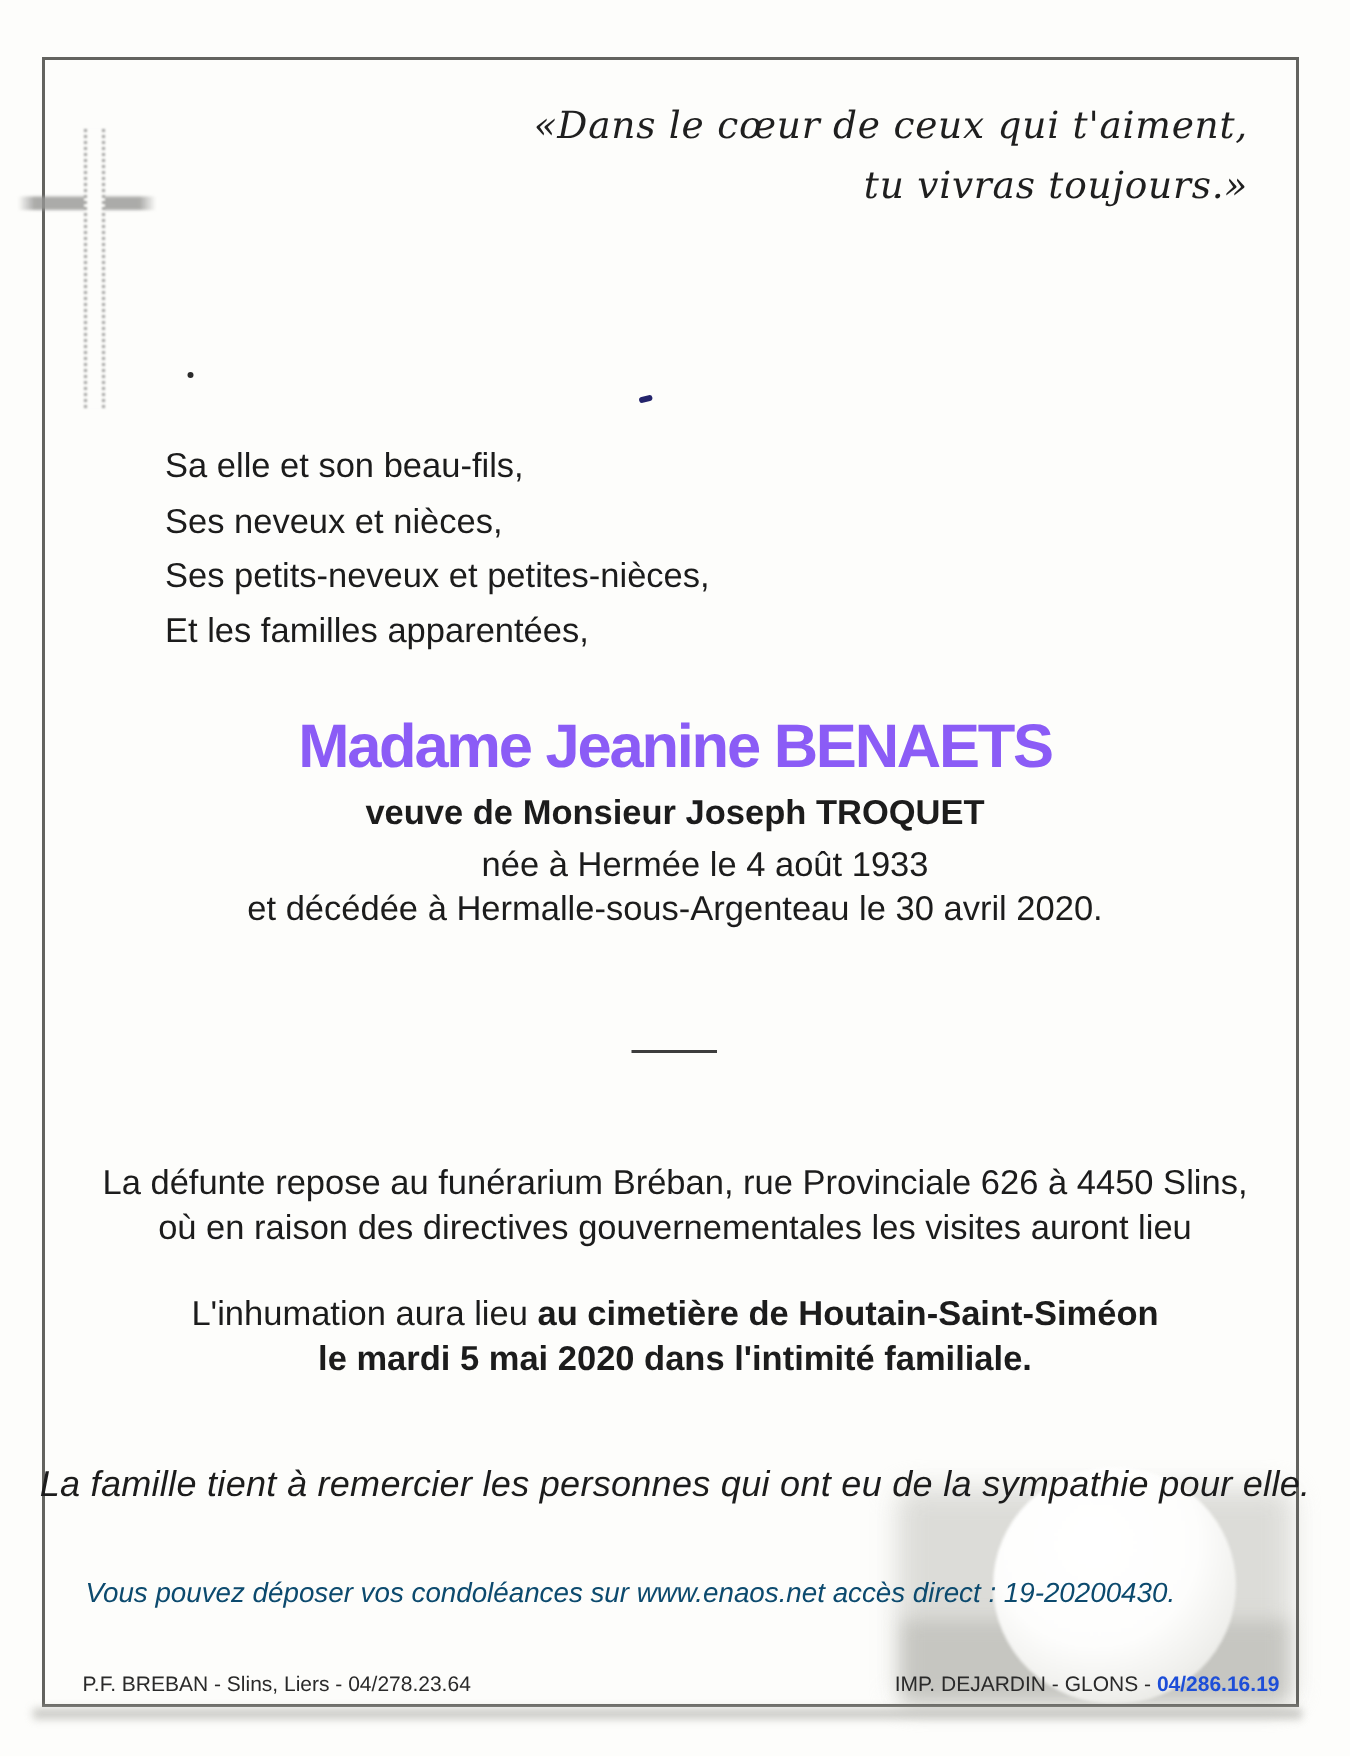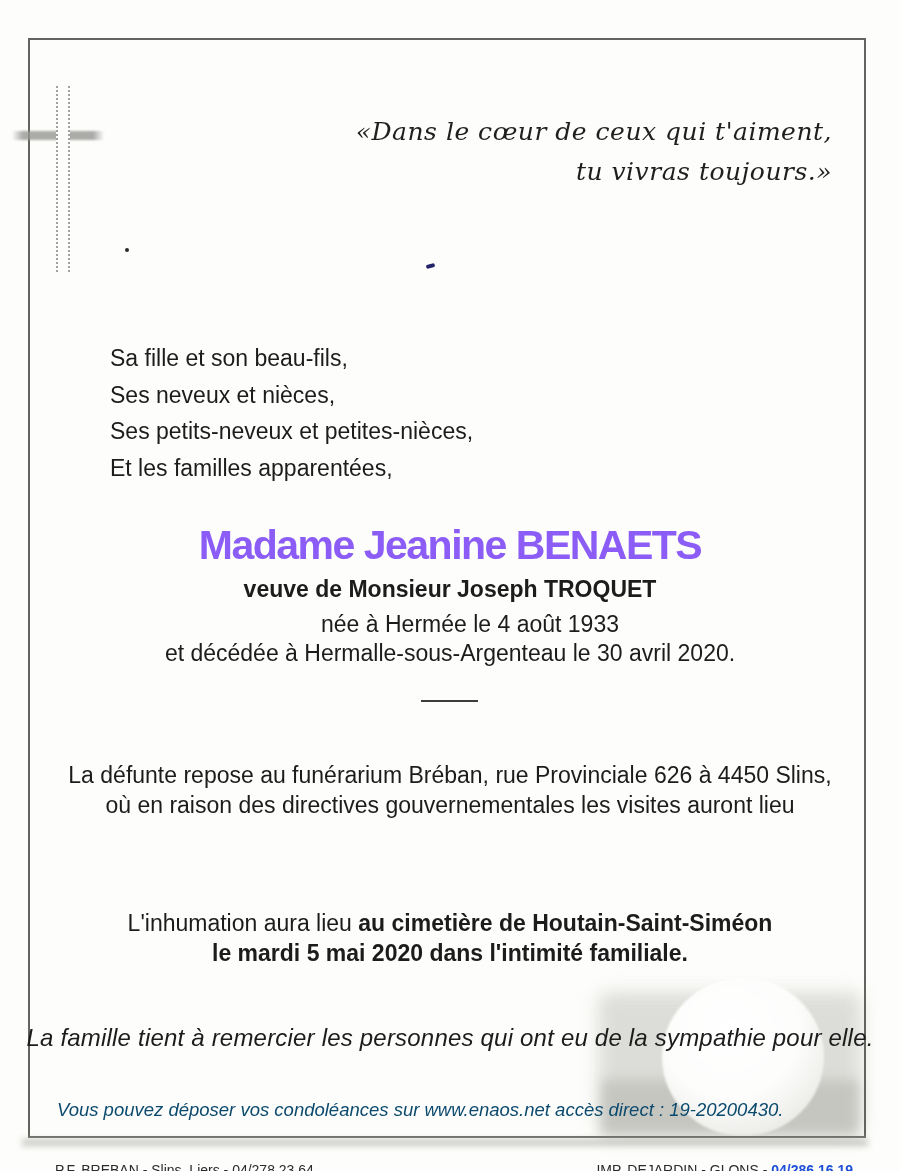--- a/index.html
+++ b/index.html
@@ -55,42 +55,42 @@
   }
   .wm-sphere {
     position: absolute; left: 662px; top: 978px; width: 162px; height: 158px;
     border-radius: 50%;
     background: radial-gradient(circle at 42% 32%, #ffffff 0%, #fdfdfc 48%,
       #efefec 72%, #e0e0db 90%, #d4d4cf 100%);
     filter: blur(1px);
   }
 
   
-  .txt { position: absolute; white-space: nowrap; z-index: 5; margin-top: 48px; }
+  .txt { position: absolute; white-space: nowrap; z-index: 5; }
   .center { left: 0; width: 900px; text-align: center; }
 
   .quote {
     top: 64px; right: 68px; text-align: right;
     font-family: "DejaVu Serif", serif; font-style: italic;
     font-size: 25px; line-height: 40px; letter-spacing: .5px; color: #1f1f1f;
   }
   .family { left: 110px; top: 292px; font-size: 23px; line-height: 36.5px; }
   .announce { left: 60px; top: 443px; font-size: 23px; }
   .name {
     top: 474px; font-size: 41px; font-weight: 700; letter-spacing: -1.5px;
     color: #8b5cf6;
   }
   .widow { top: 528px; font-size: 23px; font-weight: 700; }
   .born  { top: 563px; font-size: 23px; padding-left: 20px; }
   .died  { top: 592px; font-size: 23px; }
   .divider {
     position: absolute; left: 421px; top: 700px; width: 57px; height: 2px;
     background: #3d3d3d; z-index: 5;
   }
-  .repose { top: 712px; font-size: 23px; line-height: 30px; }
+  .repose { top: 773px; font-size: 23px; line-height: 30px; }
   .inhum  { top: 861px; font-size: 23px; line-height: 29.5px; }
   .inhum b, .widow, .name { font-weight: 700; }
   .thanks {
     top: 976px; font-style: italic; font-size: 24px; letter-spacing: .2px;
   }
   .condol {
     left: 57px; top: 1051px; font-style: italic; font-size: 18.5px;
     color: #0c4a6e;
   }
   .footer-left  { left: 55px; top: 1114px; font-size: 14px; color: #2a2a2a; }
@@ -111,21 +111,21 @@
   <div class="cross-v"></div>
   <div class="dot-mark"></div>
   <div class="ink-mark"></div>
 
   <div class="txt quote">
     <div>«Dans le cœur de ceux qui t'aiment,</div>
     <div>tu vivras toujours.»</div>
   </div>
 
   <div class="txt family">
-    <div>Sa fille et son beau-fils,</div>
+    <div>Sa elle et son beau-fils,</div>
     <div>Ses neveux et nièces,</div>
     <div>Ses petits-neveux et petites-nièces,</div>
     <div>Et les familles apparentées,</div>
   </div>
 
 
   <div class="txt center name">Madame Jeanine BENAETS</div>
   <div class="txt center widow">veuve de Monsieur Joseph TROQUET</div>
   <div class="txt center born">née à Hermée le 4 août 1933</div>
   <div class="txt center died">et décédée à Hermalle-sous-Argenteau le 30 avril 2020.</div>

